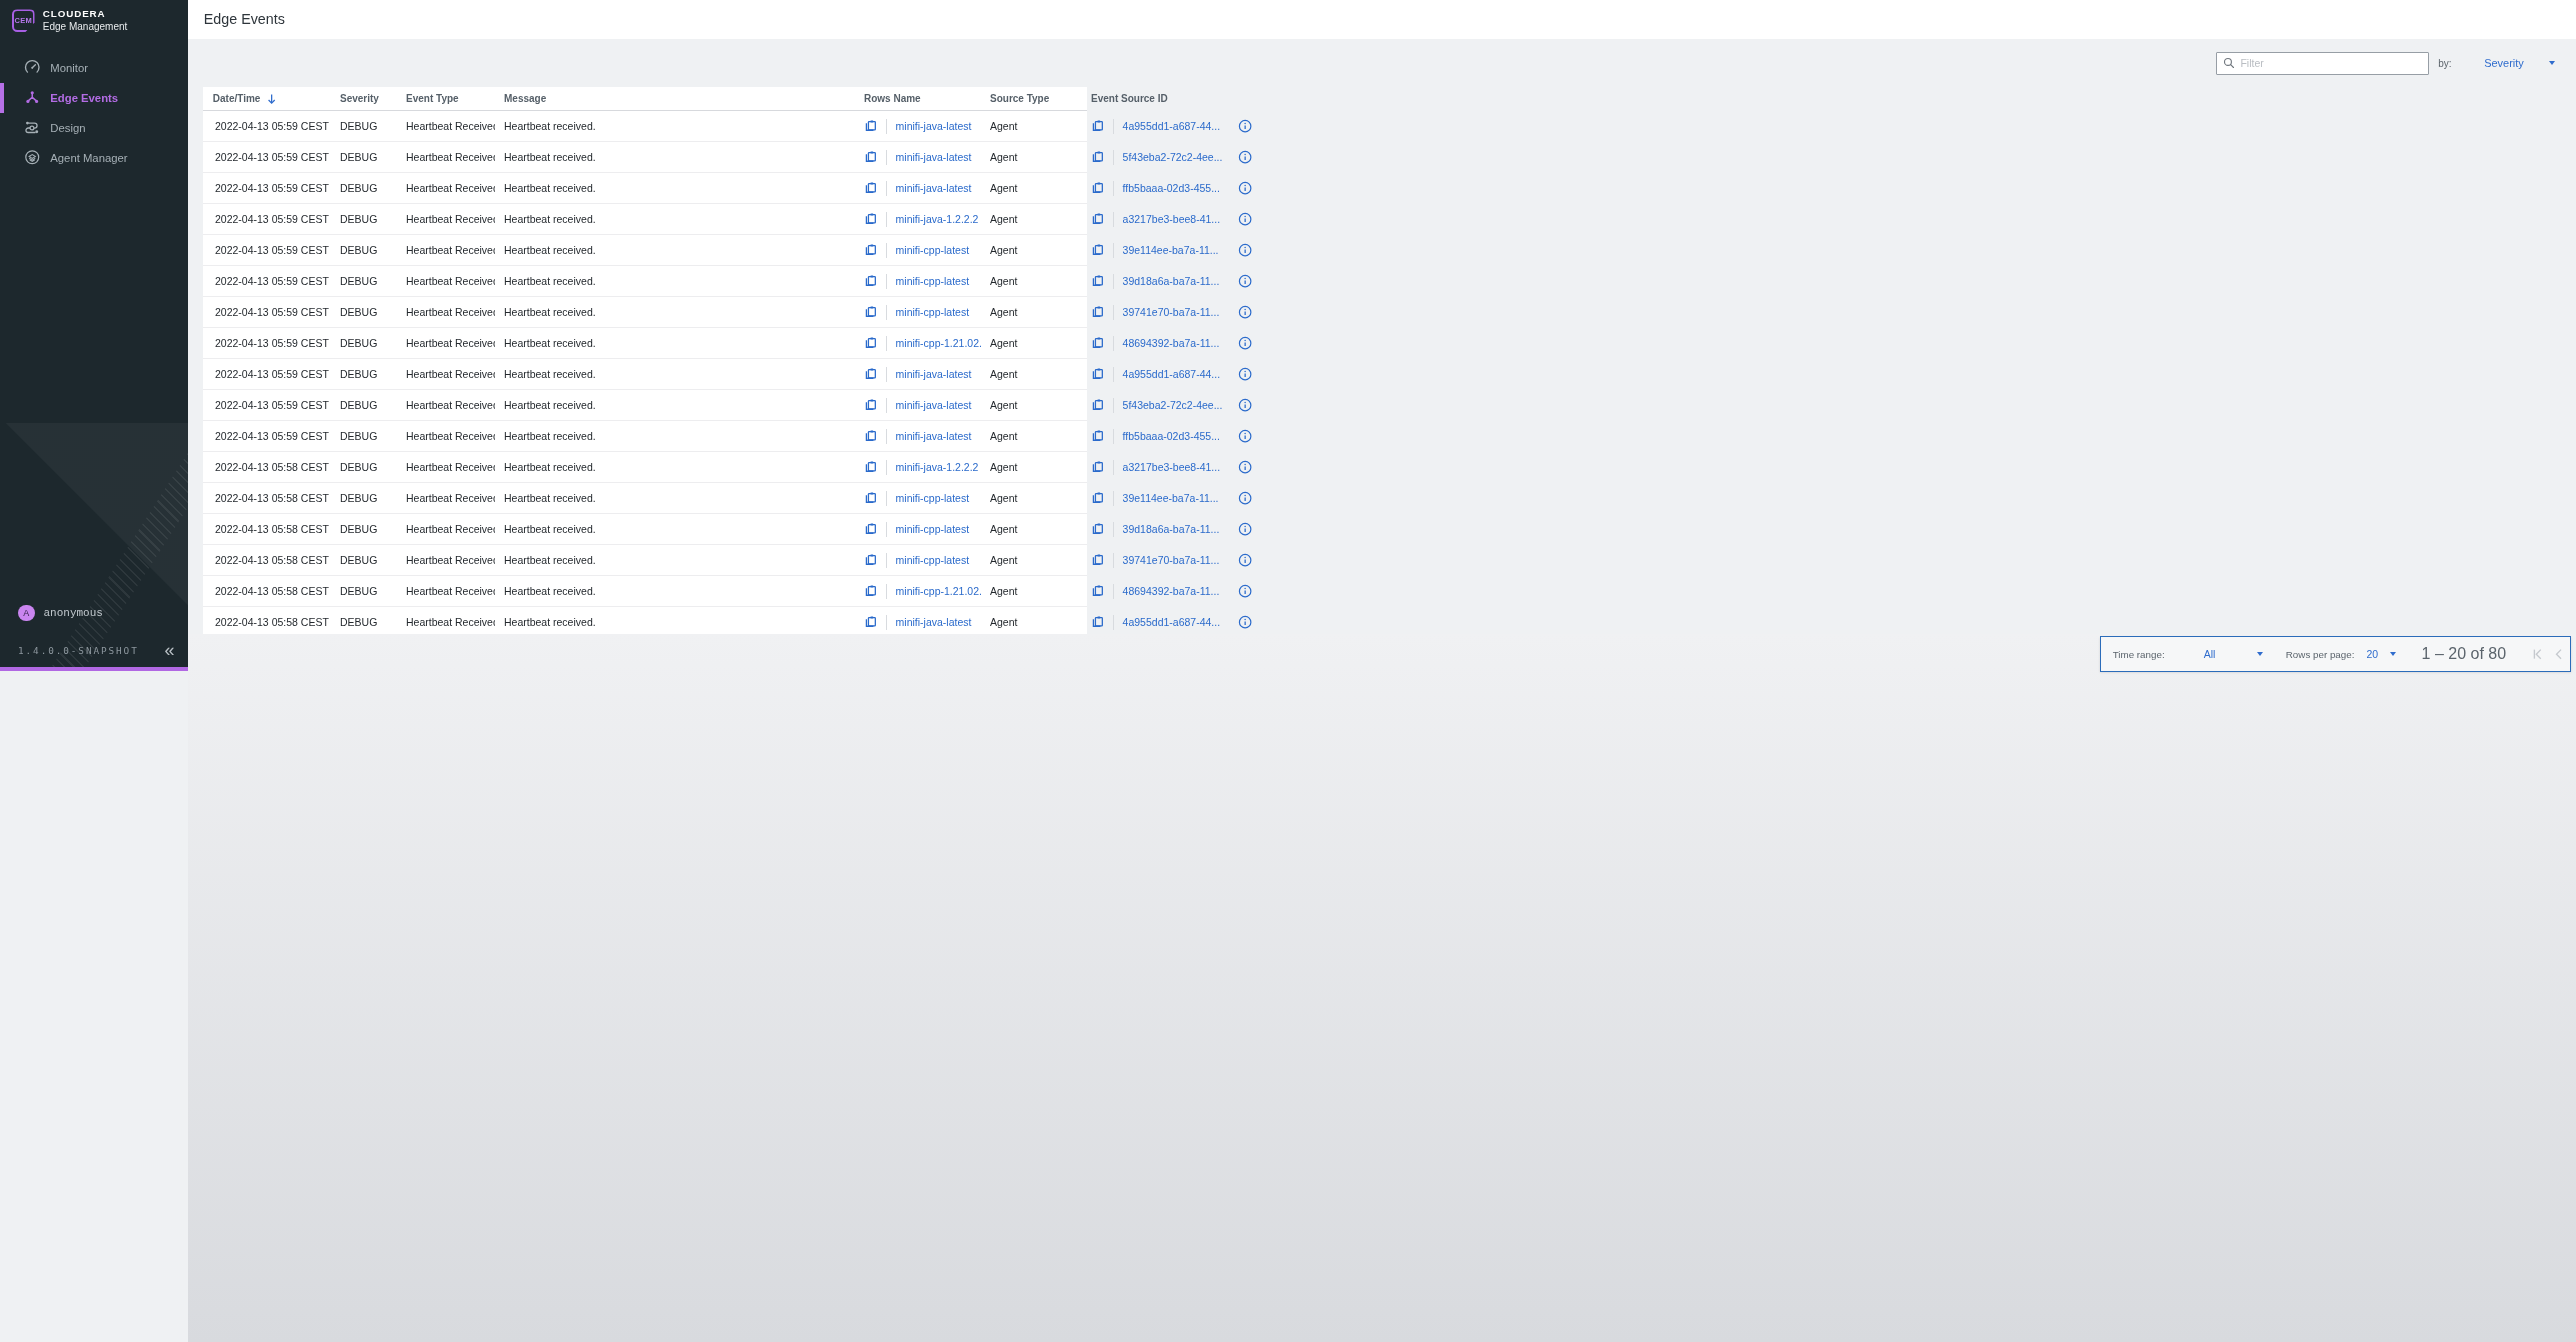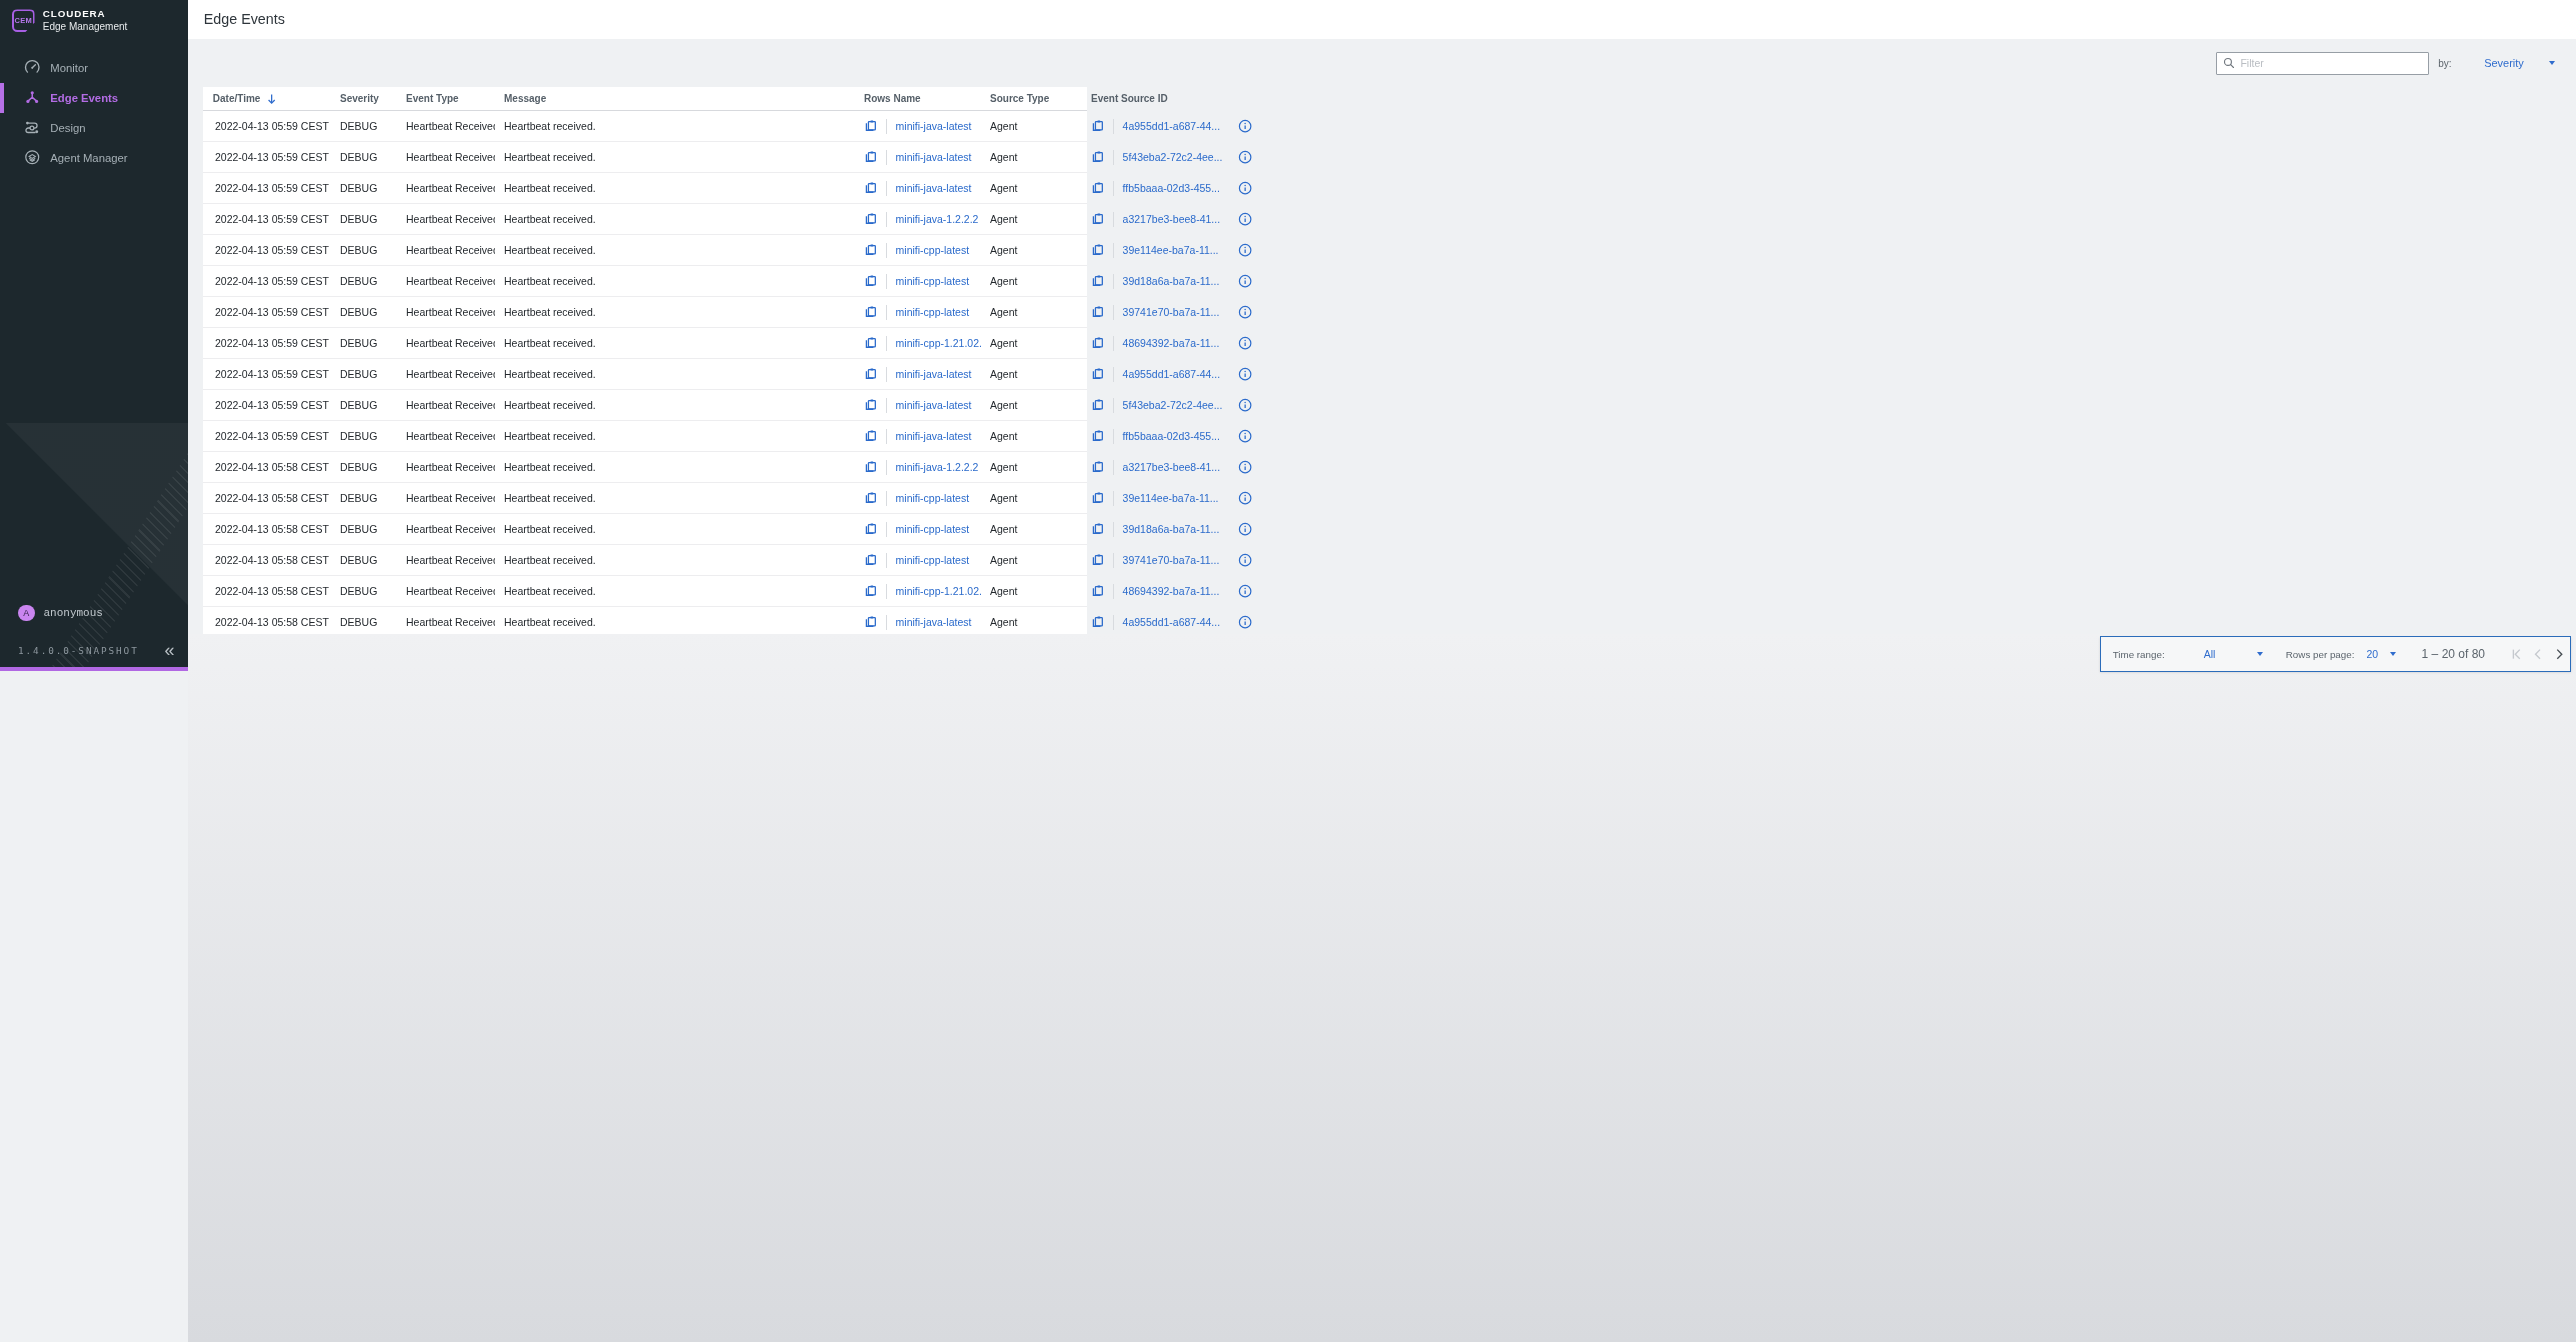--- a/index.html
+++ b/index.html
@@ -76,21 +76,21 @@
   .info-btn { width:14.3px; height:14.3px; margin-left:auto; margin-right:22.5px; flex:0 0 auto; cursor:pointer; }
 
   
   .bottom-band { position:absolute; left:0; right:0; top:595px; bottom:0;
     background:linear-gradient(180deg, #f0f1f3 0%, #d8dade 100%); }
   .pagination { position:absolute; right:5.3px; top:597px; width:471px; height:36px; background:#f6f7f8;
     border:1.5px solid #2b6cba; display:flex; align-items:center; padding:0 3px 0 12px; box-shadow:0 0.8px 2.3px rgba(0,0,0,0.12); }
   .pg-label { font-size:9.8px; color:#5b646c; white-space:nowrap; }
   .pg-value { color:#2f6ccd; font-size:10.5px; white-space:nowrap; }
   .pg-caret { width:0; height:0; border-left:3.8px solid transparent; border-right:3.8px solid transparent; border-top:4.5px solid #2f6ccd; }
-  .pg-range { font-size:12px; color:#5b646c; white-space:nowrap; }
+  .pg-range { font-size:16px; color:#5b646c; white-space:nowrap; }
   .pg-icons { display:flex; align-items:center; margin-left:18px; }
   .pg-btn { width:14.3px; height:14.3px; margin-left:6.8px; cursor:pointer; }
 </style>
 </head>
 <body>
 
 <aside class="sidebar">
   <div class="sidebar-decor">
     <div class="decor-shade"></div>
     <div class="decor-stripes"></div>

